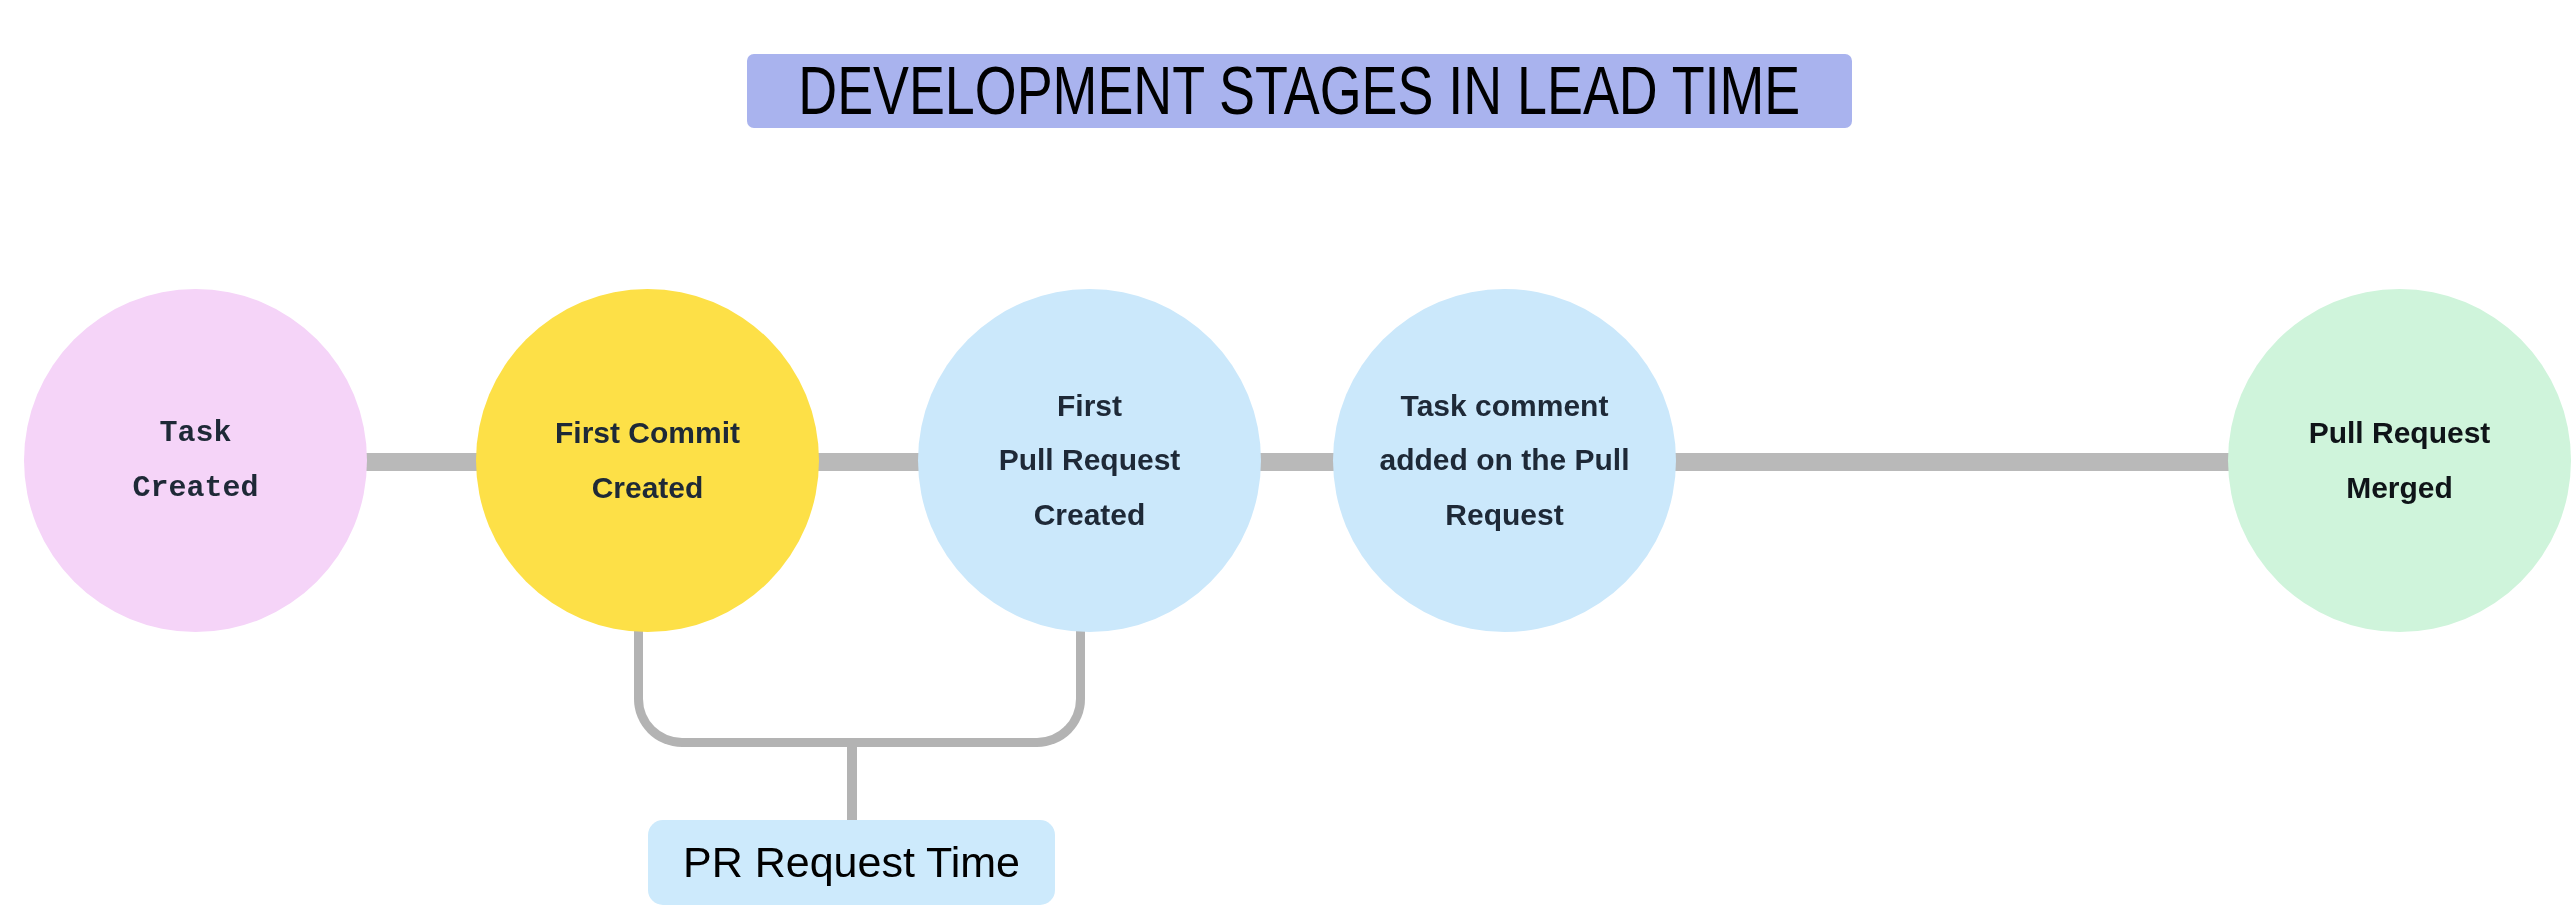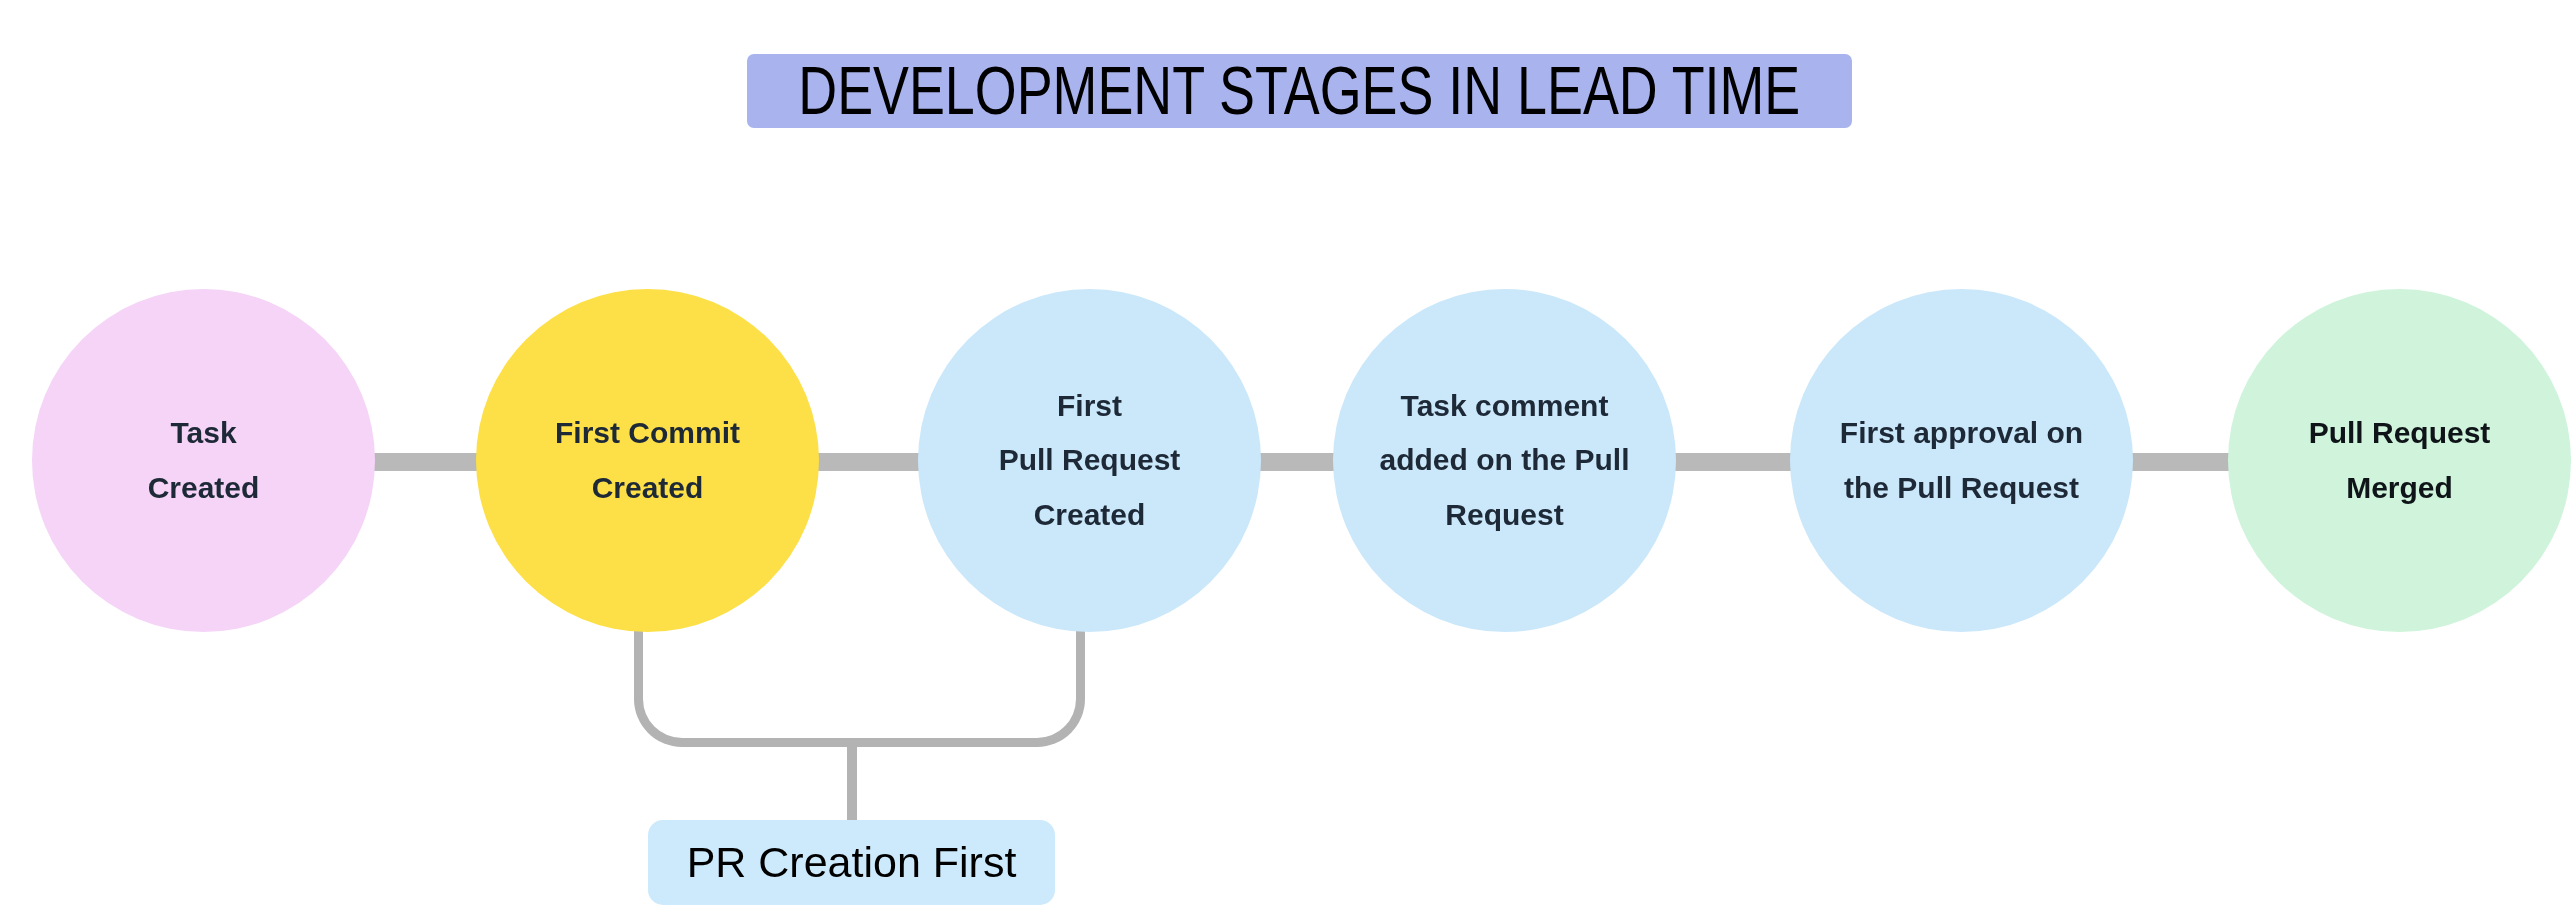--- a/index.html
+++ b/index.html
@@ -63,21 +63,21 @@
     text-align: center;
     z-index: 2;
   }
   .stage .stage-label {
     font-size: 30px;
     font-weight: 700;
     line-height: 1.82;
     white-space: pre-line;
     padding: 0 13.7px;
   }
-  .stage-0 { left: 32px; }
+  .stage-0 { left: 24px; font-family: Liberation Mono, monospace; }
   .stage-1 { left: 476px; }
   .stage-2 { left: 918px; }
   .stage-3 { left: 1333px; }
   .stage-4 { left: 1790px; }
   .stage-5 { left: 2228px; }
 
   
   .bracket {
     position: absolute;
     left: 634px;
@@ -144,30 +144,26 @@
   <div class="stage stage-2" style="background: rgb(203, 232, 251); color: rgb(30, 41, 55); align-items: center;">
     <span class="stage-label">First
 Pull Request
 Created</span>
   </div>
   <div class="stage stage-3" style="background: rgb(203, 232, 251); color: rgb(30, 41, 55);">
     <span class="stage-label">Task comment
 added on the Pull
 Request</span>
   </div>
-  <div class="stage stage-4" style="background: rgb(203, 232, 251); color: rgb(30, 41, 55);">
-    <span class="stage-label">First approval on
-the Pull Request</span>
-  </div>
   <div class="stage stage-5" style="background: rgb(207, 244, 219); color: rgb(15, 20, 24);">
     <span class="stage-label">Pull Request
 Merged</span>
   </div>
 
   <div class="bracket" style="border-color: rgb(179, 179, 179);"></div>
   <div class="bracket-stem" style="background: rgb(179, 179, 179);"></div>
 
   <div class="annotation" style="background: rgb(205, 234, 252); color: rgb(0, 0, 0);">
-    <span class="annotation-text">PR Creation First</span>
+    <span class="annotation-text">PR Request Time</span>
   </div>
 
 </div>
 
 
 </body></html>

